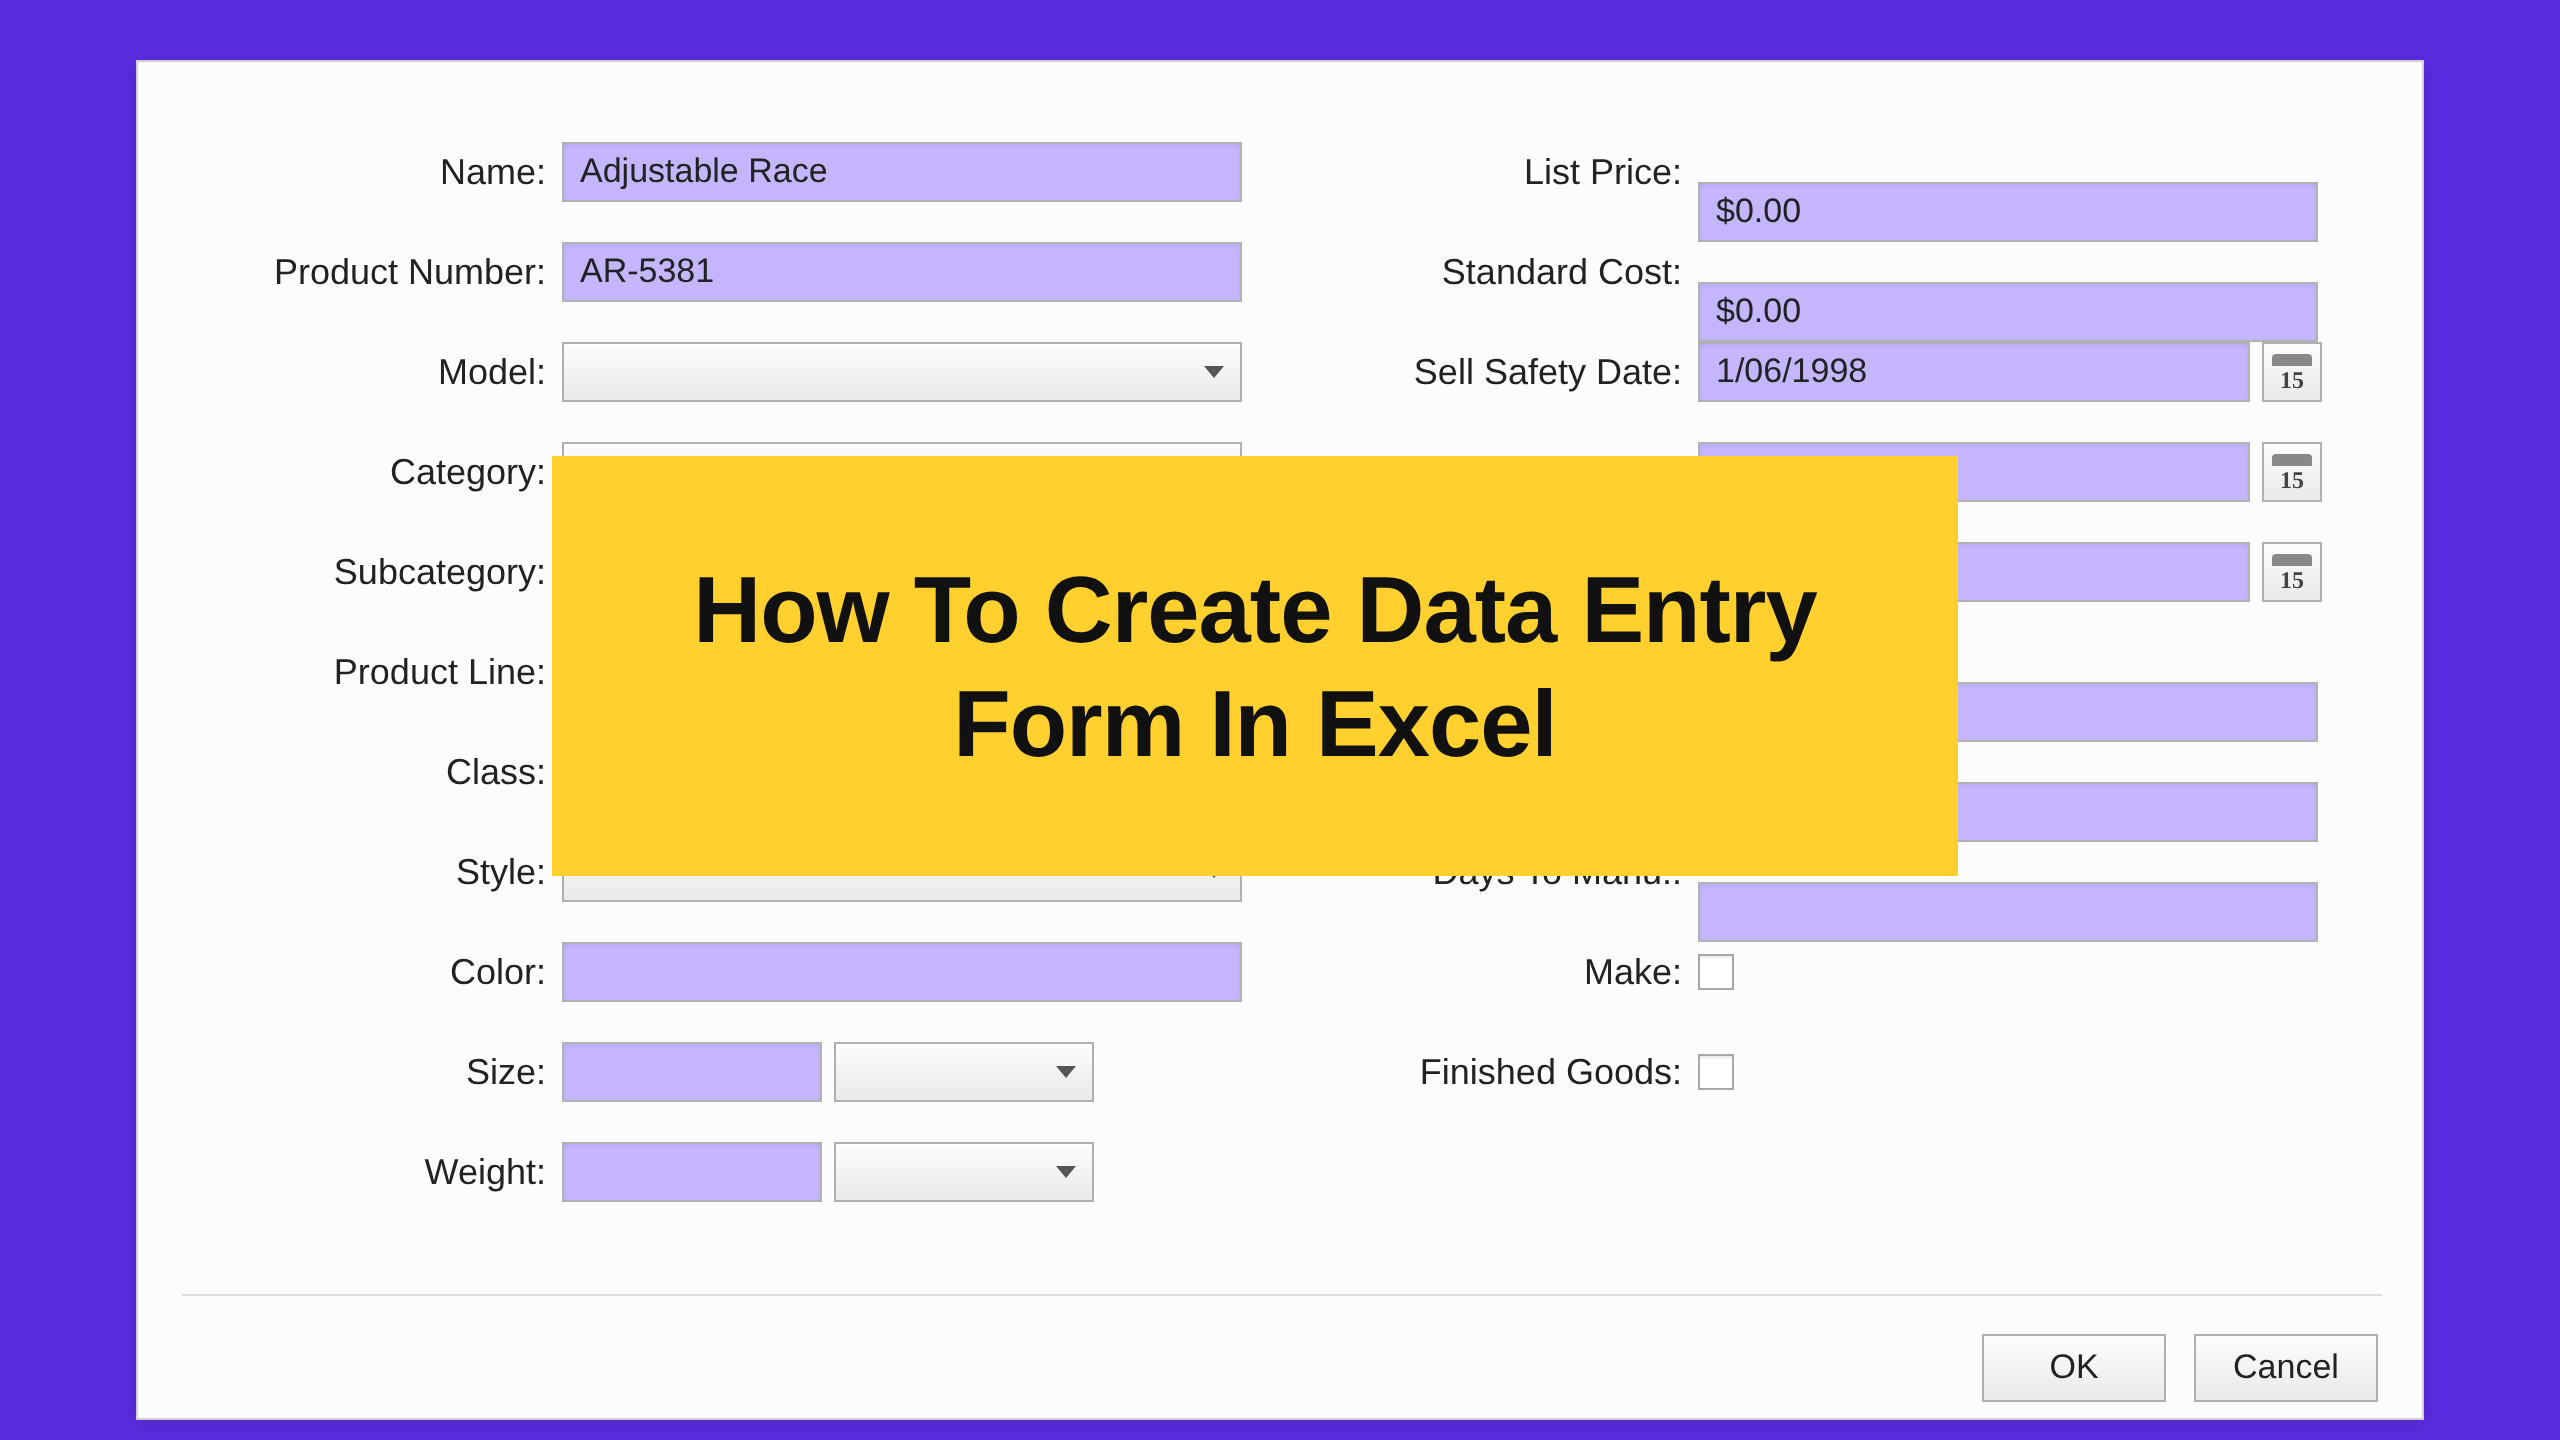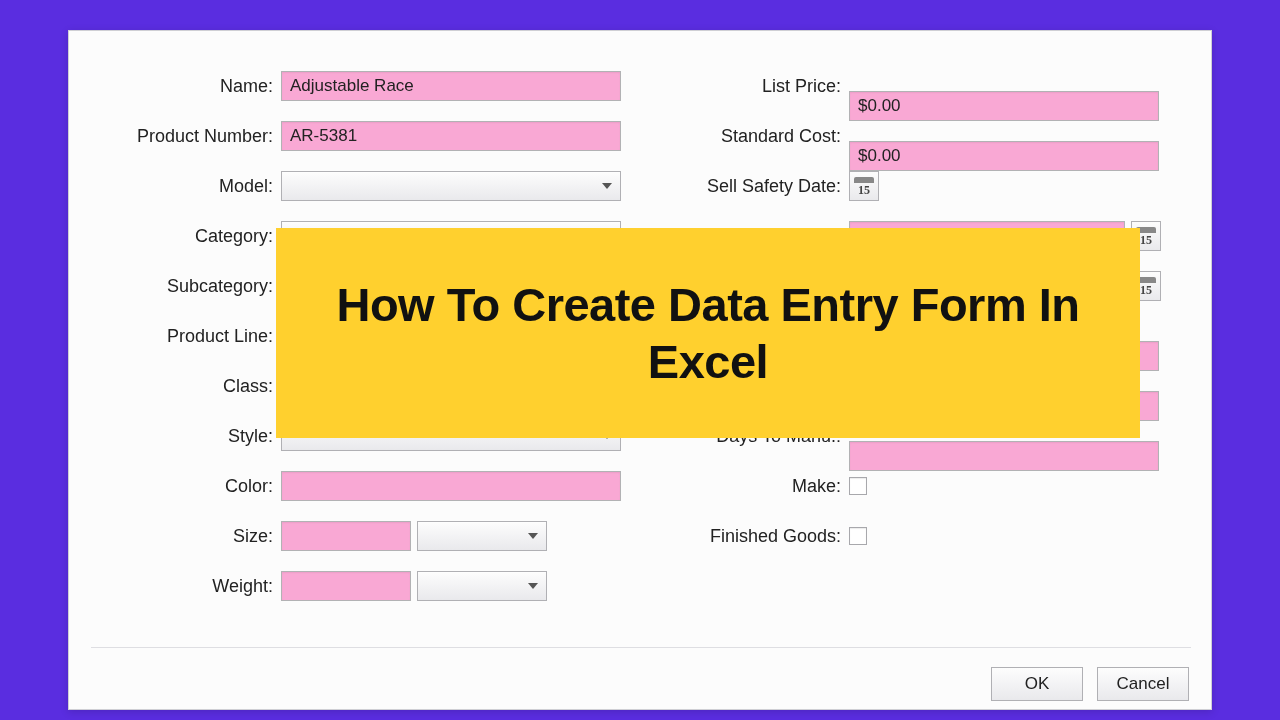--- a/index.html
+++ b/index.html
@@ -50,21 +50,21 @@
   .col-right .label { width: 200px; }
   .field {
     flex: 1;
     display: flex;
     align-items: center;
     gap: 6px;
   }
   input.text {
     height: 30px;
     border: 1px solid #b2b2b4;
-    background: #f9a8d4;
+    background: #c4b5fd;
     padding: 2px 8px;
     font-size: 17px;
     color: #222;
     box-shadow: inset 0 1px 2px rgba(0,0,0,0.06);
   }
   input.text::placeholder { color: #a5a5a8; }
   .w-full { width: 340px; }
   .w-med { width: 310px; margin-top: 39px; }
   .w-small { width: 130px; }
   .w-small2 { width: 130px; }
@@ -142,21 +142,21 @@
     display: flex;
     align-items: center;
     justify-content: center;
     padding: 16px 14px;
     cursor: pointer;
   }
   .overlay {
     position: absolute;
     left: 276px;
     top: 228px;
-    width: 864px;
+    width: 703px;
     height: 210px;
     background: #ffd02e;
     display: flex;
     align-items: center;
     justify-content: center;
     text-align: center;
     padding: 10px 30px;
     z-index: 10;
   }
   .overlay-text {
@@ -285,20 +285,21 @@
       <div class="row">
         <div class="label">Standard Cost:</div>
         <div class="field">
             <input class="text w-med" value="$0.00" style="">
           </div>
       </div>
 
       <div class="row">
         <div class="label">Sell Safety Date:</div>
         <div class="field">
+          <input class="text" style="width: 276px;" value="1/06/1998">
           <div class="date-btn">
               <div class="calbar"></div>
               <div class="calnum">15</div>
             </div>
         </div>
       </div>
 
       <div class="row">
         <div class="label">Sell End Date:</div>
         <div class="field">

